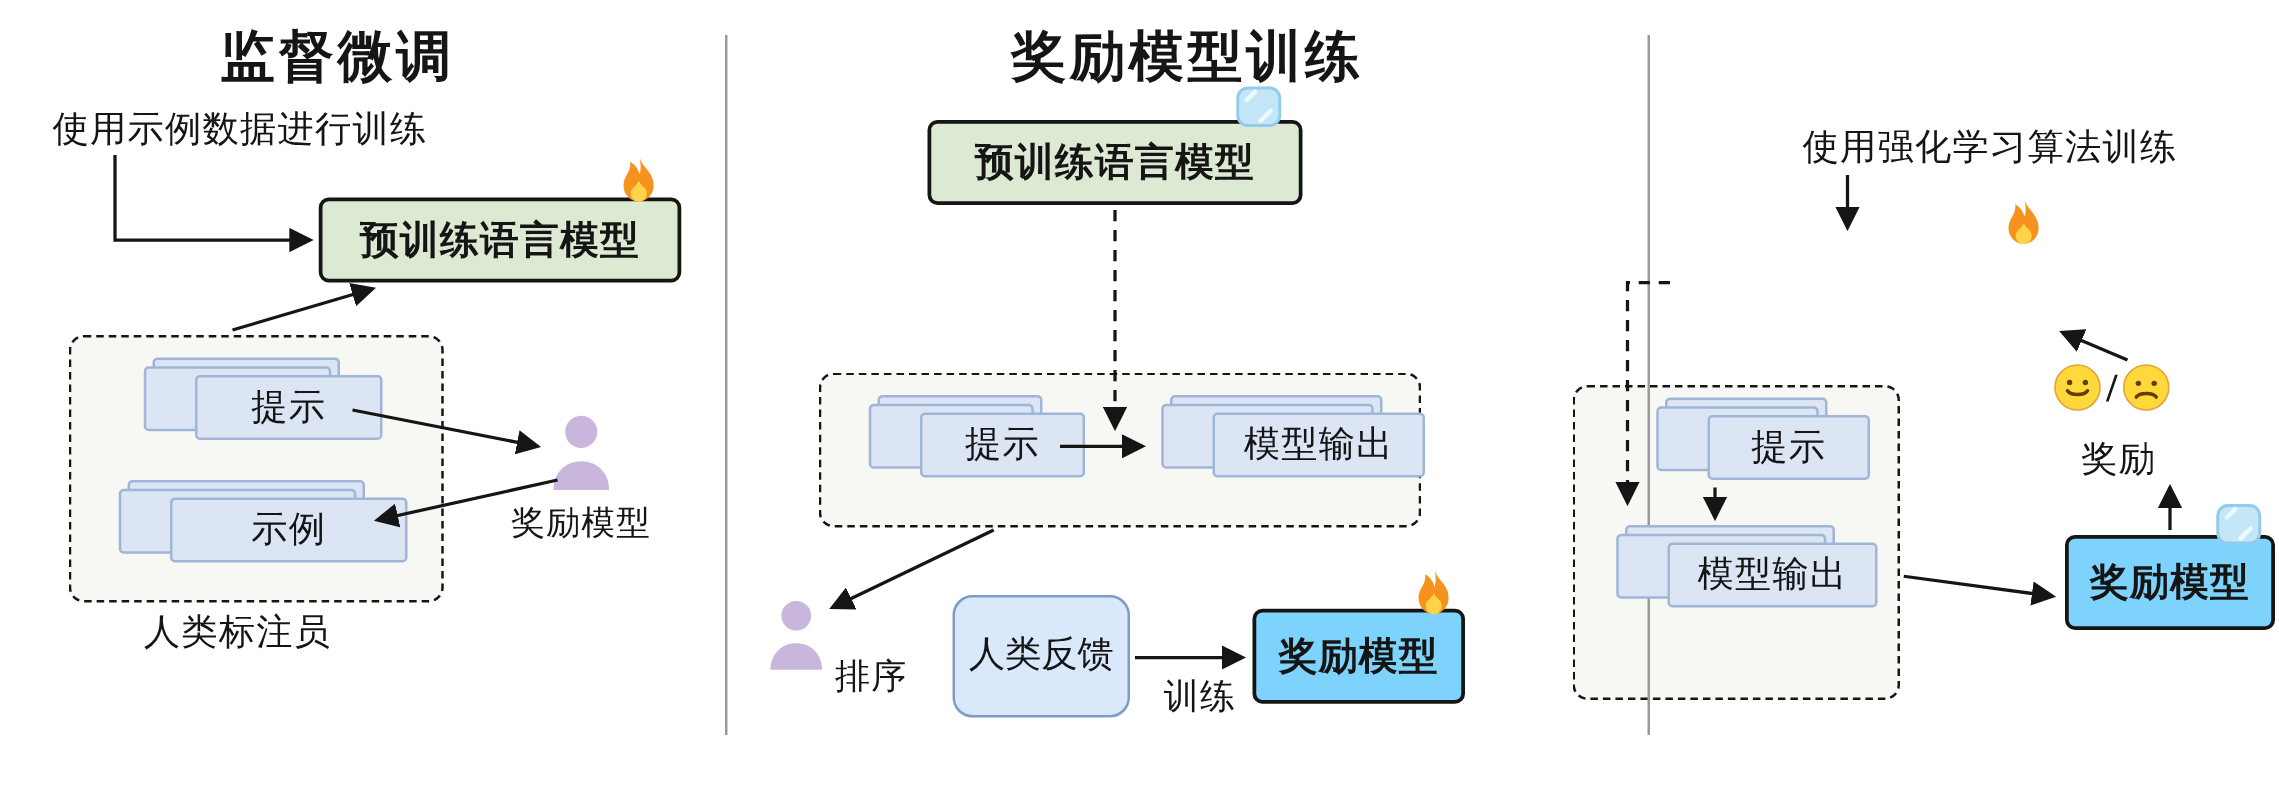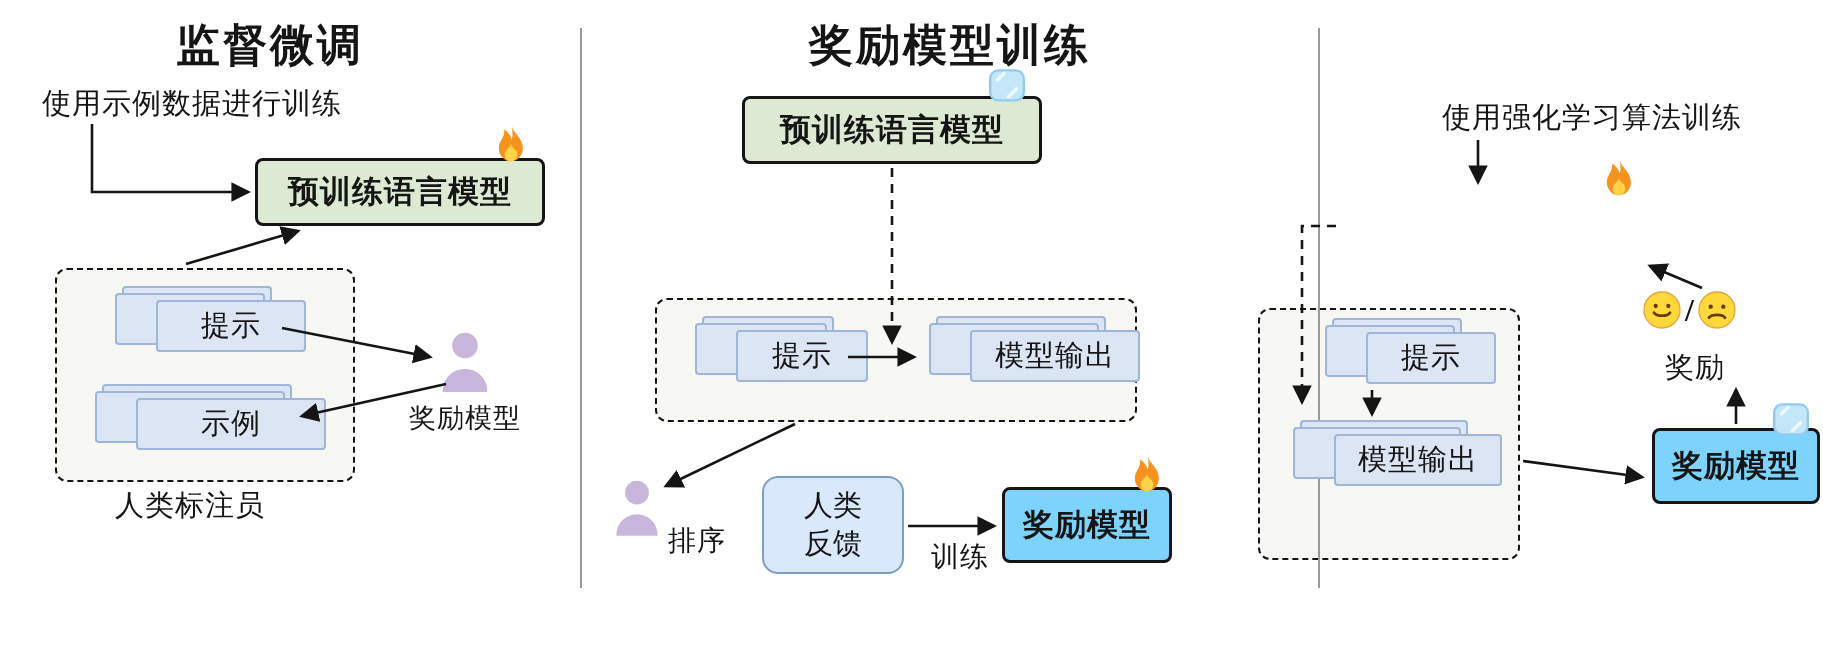--- a/index.html
+++ b/index.html
@@ -7,21 +7,21 @@
   .canvas { position:relative; width:1823px; height:648px; background:#ffffff; overflow:hidden; }
   .abs { position:absolute; }
   .title { font-size:44px; font-weight:bold; text-align:center; letter-spacing:3px; }
   .lbl { font-size:29px; letter-spacing:1px; white-space:nowrap; }
   .center { text-align:center; }
   .box { border:3px solid #151515; border-radius:8px; display:flex; align-items:center; justify-content:center;
          font-size:31px; font-weight:bold; letter-spacing:1px; }
   .green  { background:#dcead3; }
   .yellow { background:#7dd3fc; }
   .feedback { background:#dae8fc; border:2.5px solid #7e9cc6; border-radius:16px; font-size:29px;
-              display:flex; flex-direction:column; align-items:center; justify-content:center; line-height:1.3; }
+              display:flex; flex-direction:row; align-items:center; justify-content:center; line-height:1.3; }
   .dashedbox { border:2.5px dashed #151515; border-radius:12px; background:#f7f7f4; }
   .stack .sheet { position:absolute; width:calc(100% - 14px); height:calc(100% - 14px);
                   background:#dbe5f3; border:2px solid #9fb6d8; border-radius:4px; }
   .stack .b2 { right:0; top:0; }
   .stack .b1 { right:7px; top:7px; }
   .stack .front { left:0; bottom:0; display:flex; align-items:center; justify-content:center; font-size:29px; letter-spacing:1px;margin-left:48px; }
   .divider { width:2px; background:#9a9a9a; }
   .caption { font-family:"Liberation Sans","DejaVu Sans",sans-serif; font-size:30px; color:#7f7f7f; text-align:center; }
   .faces { display:flex; align-items:center; gap:3px; font-size:32px; font-weight:bold; }
   svg.arrows { position:absolute; left:0; top:0; pointer-events:none; }

